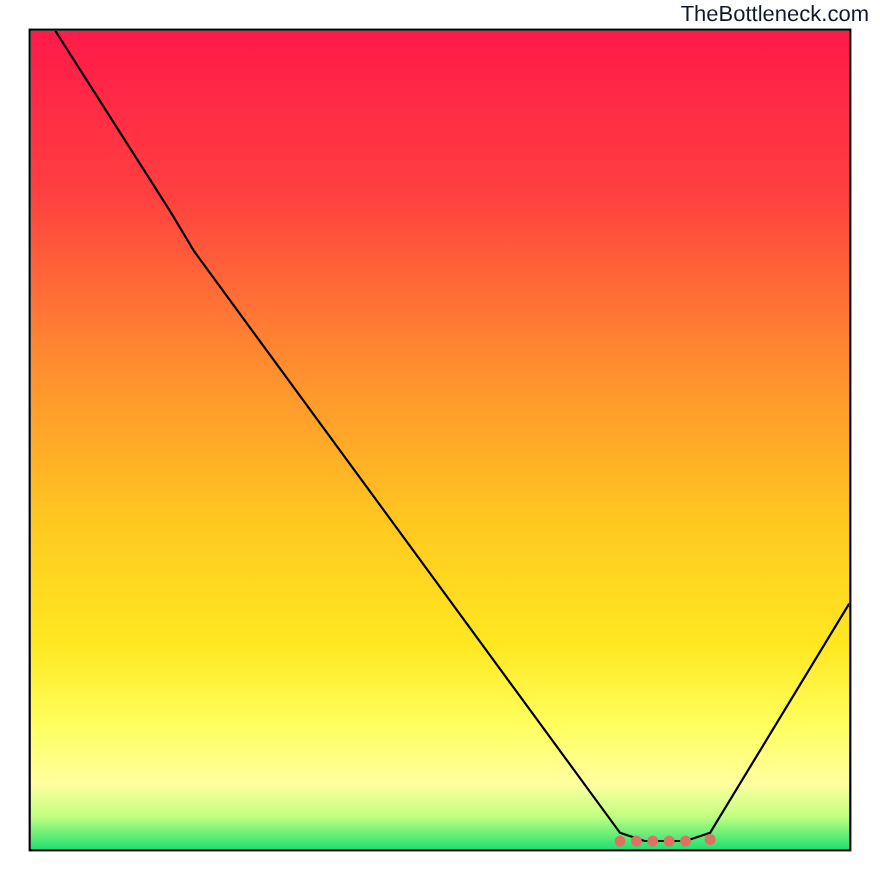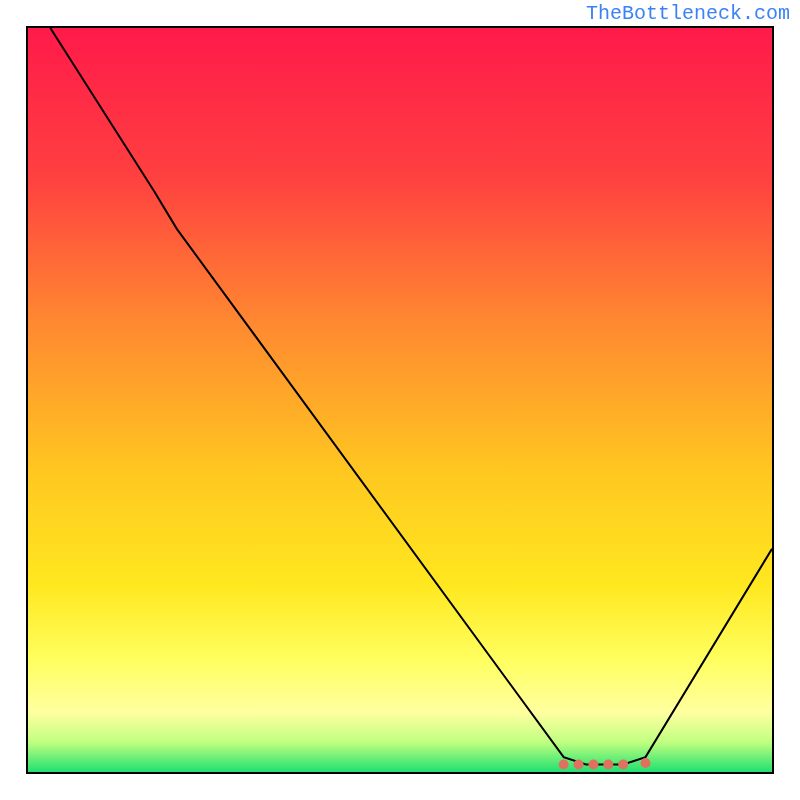--- a/index.html
+++ b/index.html
@@ -8,23 +8,23 @@
     width: 800px;
     height: 800px;
     background: #ffffff;
     font-family: Arial, sans-serif;
     position: relative;
   }
   .watermark {
     position: absolute;
     top: 2px;
     right: 10px;
-    color: #3b82f6;
+    color: #0f172a;
     font-size: 20px;
-    font-family: Liberation Mono, monospace;
+    font-family: Liberation Sans, sans-serif;
   }
   .chart-frame {
     position: absolute;
     top: 26px;
     left: 26px;
     width: 748px;
     height: 748px;
     border: 2px solid #000000;
     box-sizing: border-box;
     overflow: hidden;

